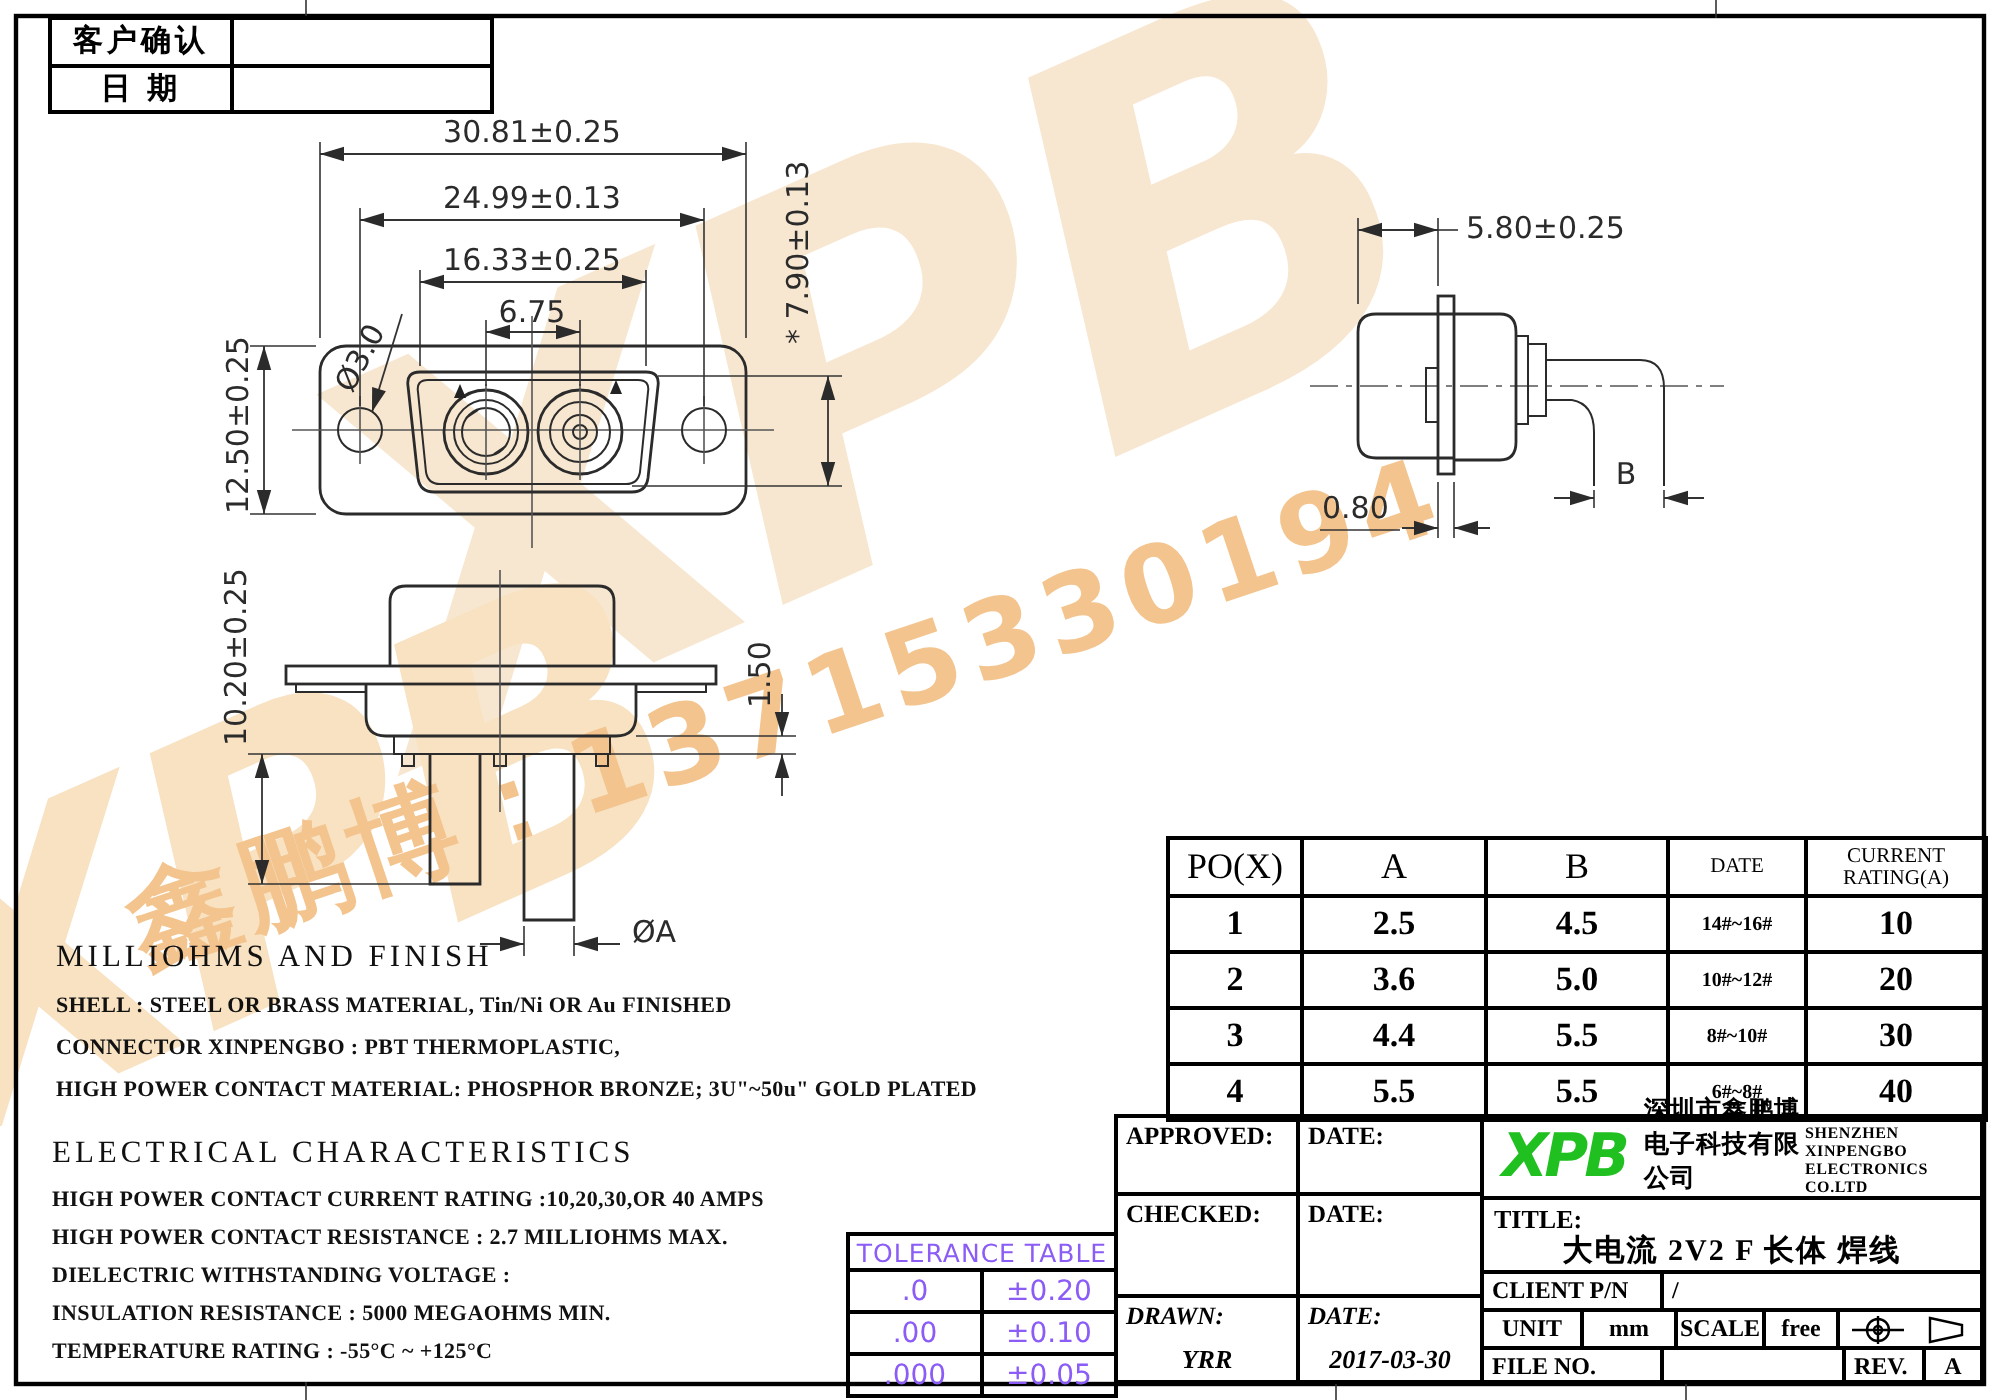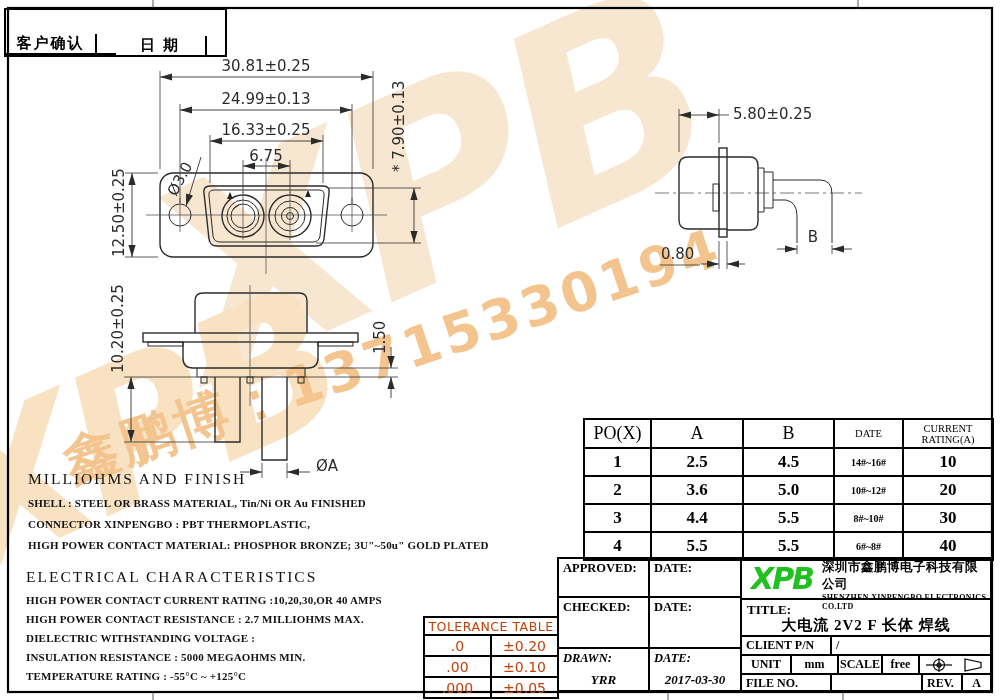--- a/index.html
+++ b/index.html
@@ -24,32 +24,32 @@
   .dt{font-family:"DejaVu Sans",sans-serif;font-size:15px;fill:#2b2b2b;}
   
   .blk{position:absolute;z-index:2;color:#111;}
   .blk-title{font-family:"Liberation Serif","DejaVu Serif",serif;font-size:15.5px;
              letter-spacing:2px;margin-bottom:5px;}
   .blk-line{font-family:"Liberation Serif","DejaVu Serif",serif;font-weight:700;
             font-size:11px;letter-spacing:0.2px;}
   .mat .blk-line{line-height:21px;}
   .ele .blk-line{line-height:19px;}
   
-  .confirm{position:absolute;left:4px;top:8px;width:223px;height:49px;border:2px solid #000;
-           z-index:2;box-sizing:border-box;display:flex;flex-direction:row;background:transparent;align-items:flex-end;}
+  .confirm{position:absolute;left:24px;top:8px;width:223px;height:49px;border:2px solid #000;
+           z-index:2;box-sizing:border-box;display:flex;flex-direction:column;background:transparent;}
   .confirm .row{display:flex;flex:1;border-bottom:2px solid #000;}
   .confirm .row:last-child{border-bottom:none;}
   .confirm .lab{width:89px;border-right:2px solid #000;display:flex;align-items:center;
                 justify-content:center;font-weight:700;font-size:15px;letter-spacing:2px;}
   .confirm .val{flex:1;}
   
   .tol{position:absolute;left:423px;top:616px;width:136px;border:2px solid #000;z-index:2;
        box-sizing:border-box;border-collapse:collapse;table-layout:fixed;
        font-family:"DejaVu Sans",sans-serif;background:transparent;}
-  .tol td,.tol th{border:2px solid #000;text-align:center;padding:0;color:#c2410c;}
+  .tol td,.tol th{border:2px solid #000;text-align:center;padding:0;color:#8b5cf6;}
   .tol th{font-size:12.5px;font-weight:400;height:16px;letter-spacing:0.5px;}
   .tol td{font-size:14px;height:19px;}
   .tol .tc0{width:48px;}
   
   .spec{position:absolute;left:583px;top:418px;z-index:2;border-collapse:collapse;
         table-layout:fixed;background:transparent;}
   .spec td,.spec th{border:2px solid #000;text-align:center;padding:0;color:#000;
         font-family:"Liberation Serif","DejaVu Serif",serif;}
   .spec th{height:27px;font-size:18px;font-weight:400;}
   .spec td{height:26px;font-size:17px;font-weight:700;}
@@ -67,21 +67,21 @@
   .tb-lrow:last-child{border-bottom:none;flex:1;font-style:italic;}
   .tb-cell{border-right:2px solid #000;width:91px;padding:2px 4px;font-weight:700;font-size:12.5px;}
   .tb-cell:last-child{border-right:none;flex:1;}
   .tb-val{text-align:center;font-weight:700;font-size:13px;margin-top:6px;}
   .tb-right{flex:1;display:flex;flex-direction:column;}
   .tb-rrow{border-bottom:2px solid #000;display:flex;}
   .tb-rrow:last-child{border-bottom:none;flex:1;}
   .logo-cell{width:80px;display:flex;align-items:center;justify-content:center;}
   .xpb-logo{font-family:"DejaVu Sans",sans-serif;font-style:italic;font-weight:900;
             font-size:30px;letter-spacing:-2px;color:#21c021;}
-  .company-cell{flex:1;display:flex;flex-direction:column;align-items:flex-end;justify-content:center;margin-top:12px;}
+  .company-cell{flex:1;display:flex;align-items:flex-end;justify-content:center;margin-top:12px;}
   .company-cn{font-weight:700;font-size:12.5px;letter-spacing:0.5px;}
   .company-en{font-weight:700;font-size:8px;letter-spacing:0.3px;}
   .title-row{position:relative;display:block;}
   .title-label{position:absolute;left:5px;top:2px;font-weight:700;font-size:13px;}
   .title-value{text-align:center;margin-top:16px;font-weight:700;font-size:15px;letter-spacing:1px;}
   .mini{padding:1px 4px;font-weight:700;font-size:12px;border-right:2px solid #000;
         display:flex;align-items:center;}
   .mini.center{justify-content:center;}
   .mini:last-child{border-right:none;}
   .sym-cell{flex:1;display:flex;align-items:center;justify-content:center;gap:10px;}

